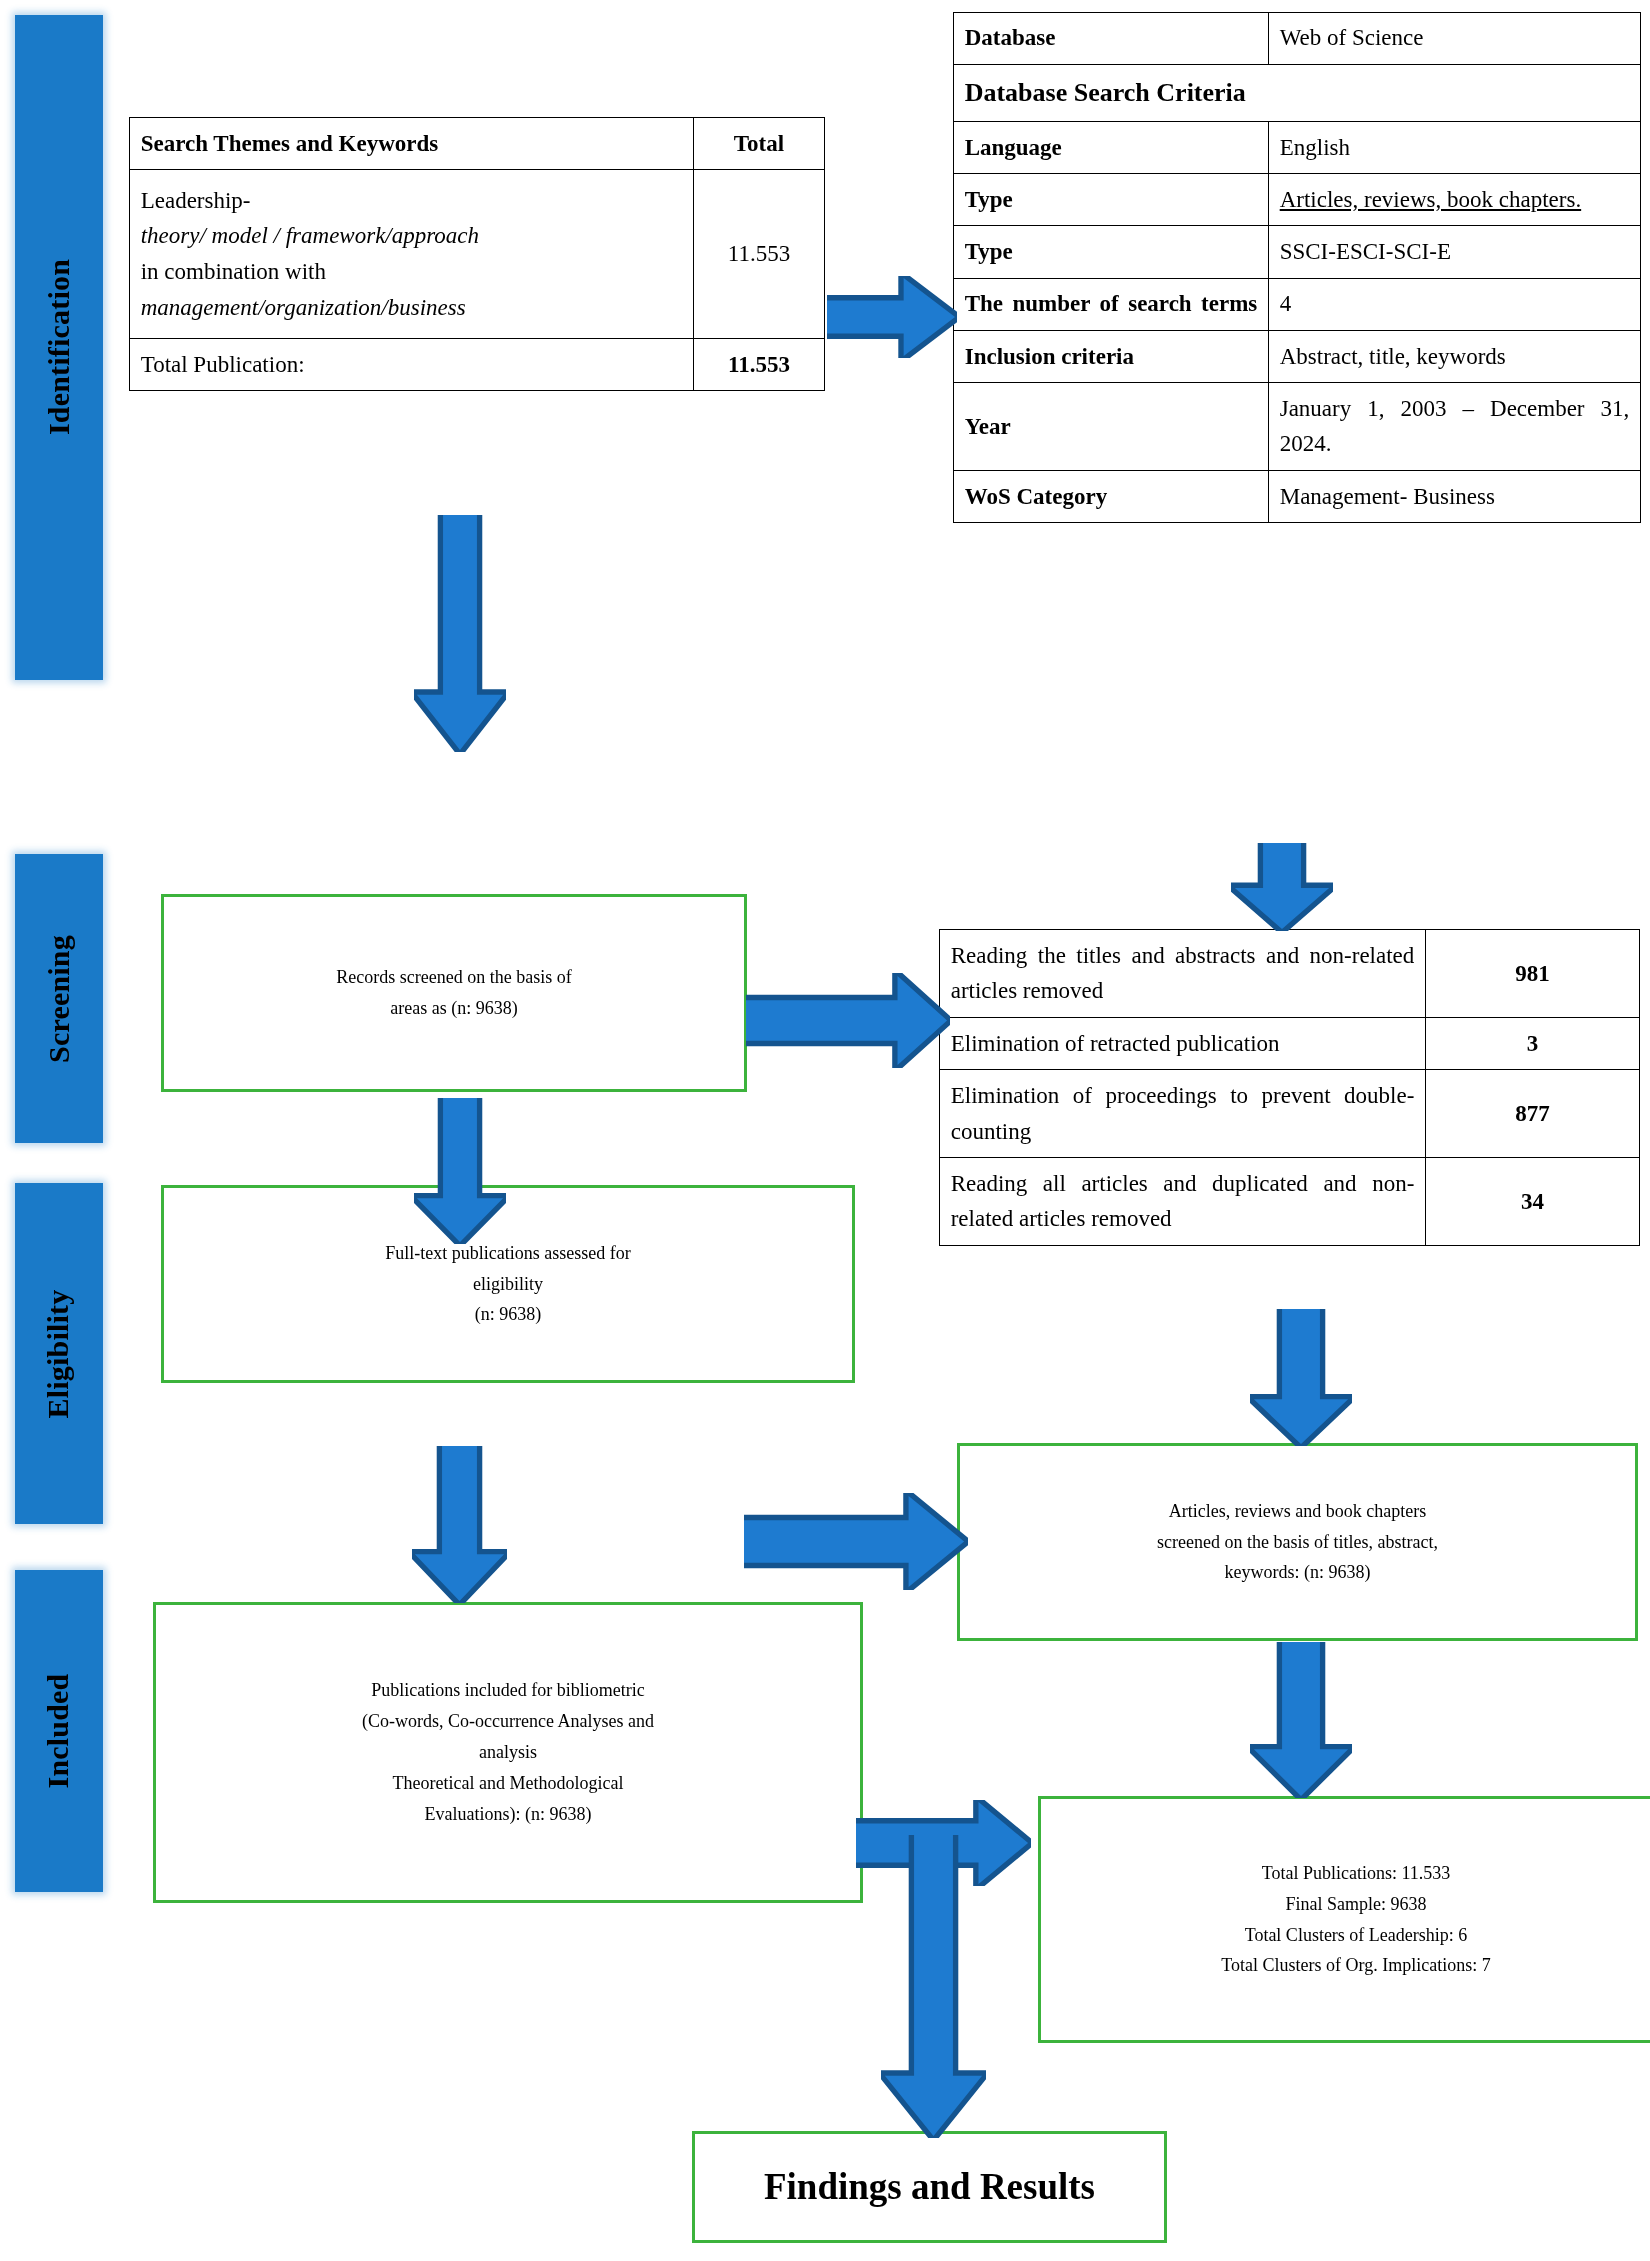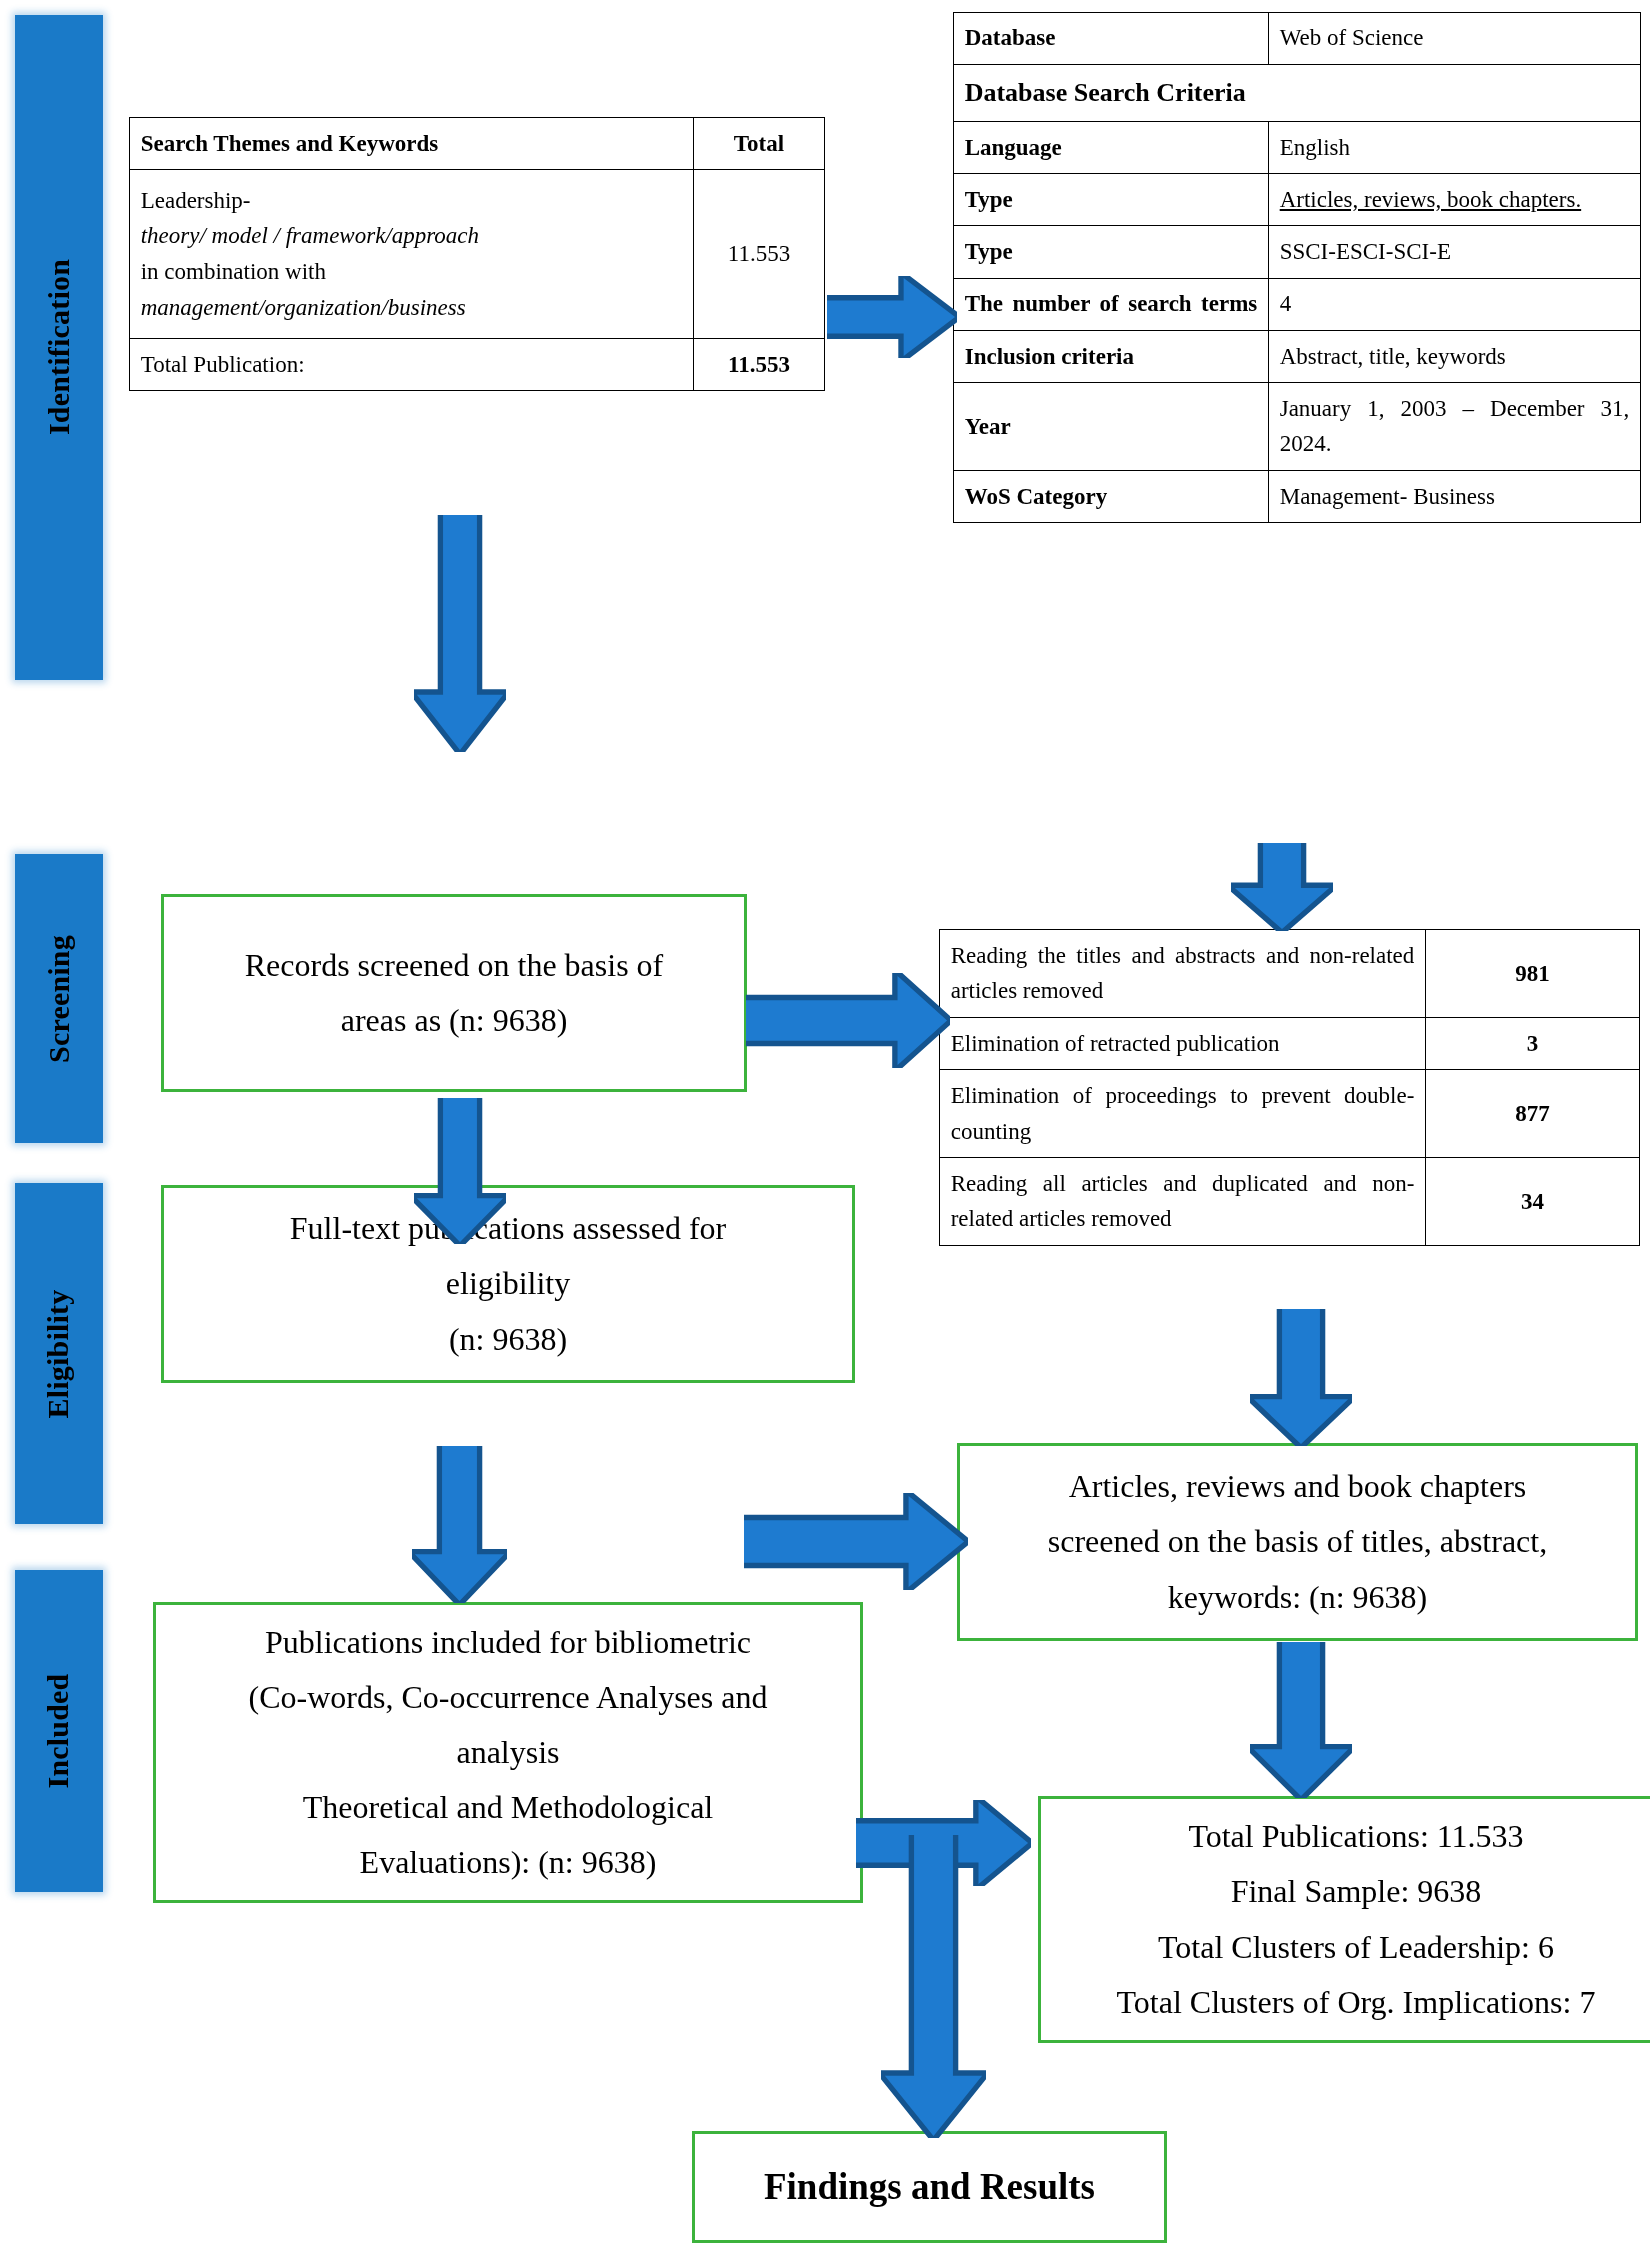--- a/index.html
+++ b/index.html
@@ -59,21 +59,21 @@
   
   .gbox {
     position: absolute;
     border: 3.4px solid #3CB33C;
     background: #ffffff;
     box-sizing: border-box;
     display: flex;
     align-items: center;
     justify-content: center;
     text-align: center;
-    font-size: 32px;
+    font-size: 18px;
     line-height: 1.72;
     color: #000;
     padding: 4.9px 13.6px;
   }
   .gbox .inner { width: 100%; }
   .gbox .ln { display: block; }
   .gbox.bold { font-weight: bold; font-size: 37px; }
 
   
   .arrow { position: absolute; }

